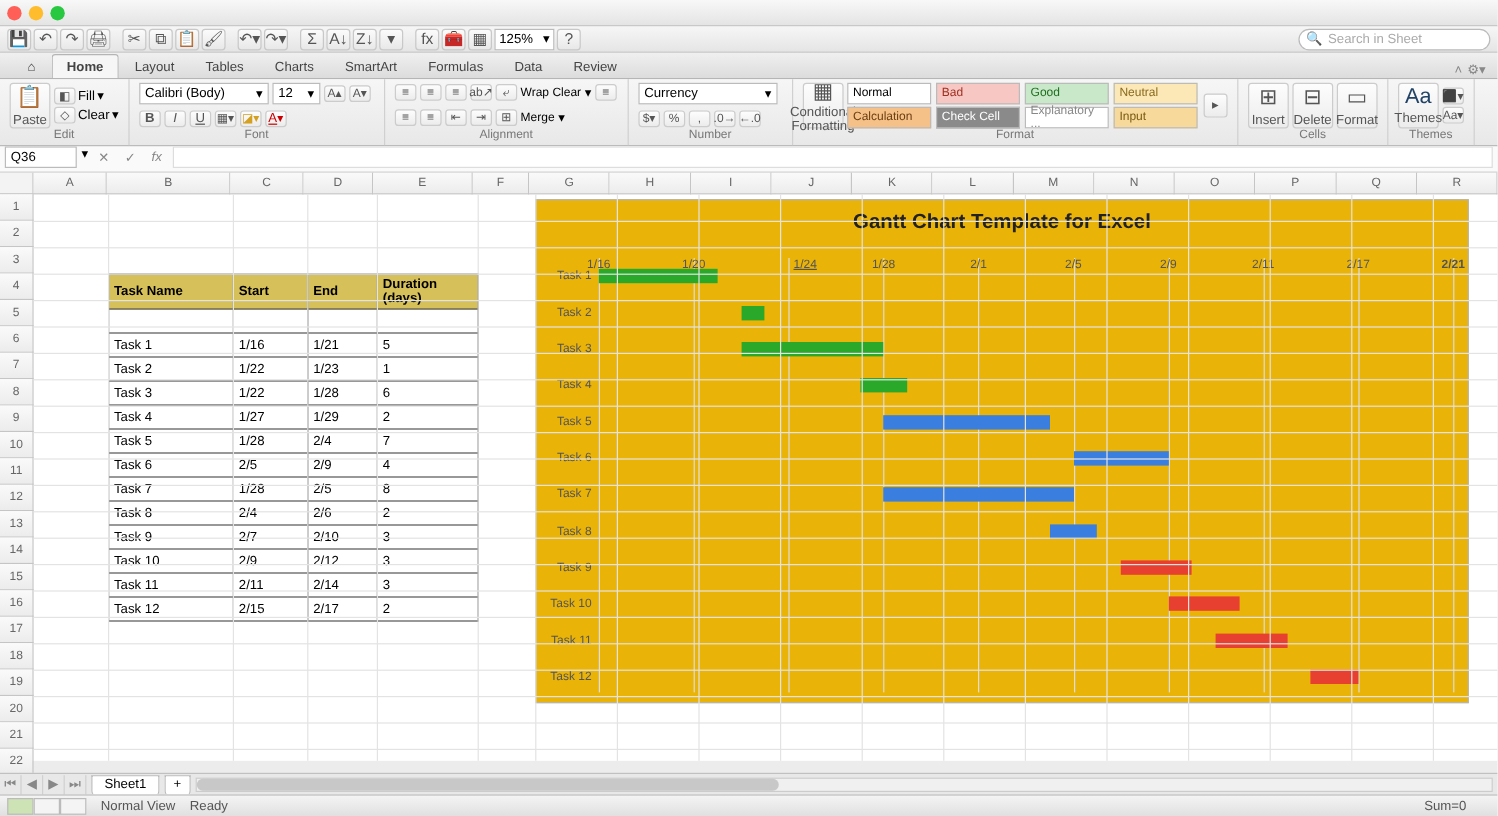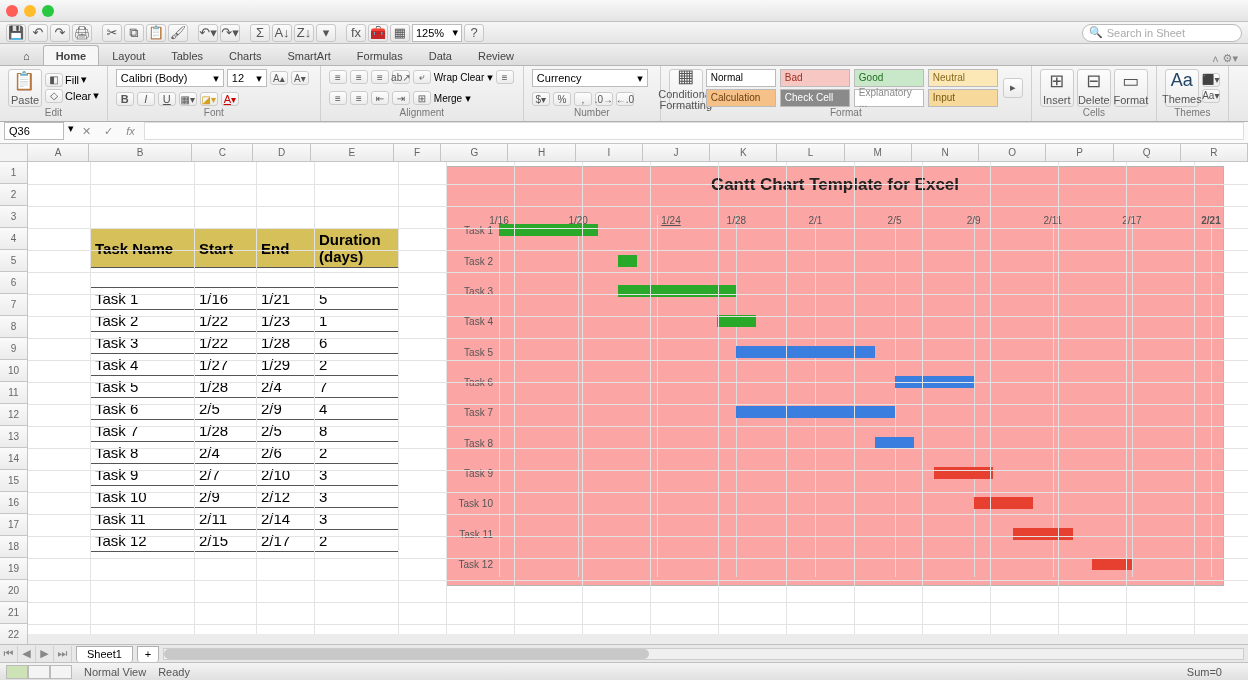--- a/index.html
+++ b/index.html
@@ -46,29 +46,29 @@
 .selall{position:absolute;left:0;top:0;width:28px;height:18px;background:#f3f3f3;border-right:1px solid #c5c5c5;border-bottom:1px solid #c5c5c5;}
 .colheads{position:absolute;left:28px;top:0;right:0;height:18px;display:flex;}
 .ch{height:18px;background:linear-gradient(#fafafa,#ececec);border-right:1px solid #c5c5c5;border-bottom:1px solid #c5c5c5;display:flex;align-items:center;justify-content:center;color:#666;font-size:10px;}
 .rowheads{position:absolute;left:0;top:18px;width:28px;}
 .rh{height:22px;background:linear-gradient(#fafafa,#ececec);border-right:1px solid #c5c5c5;border-bottom:1px solid #c5c5c5;display:flex;align-items:center;justify-content:center;color:#666;font-size:10px;}
 .cells{position:absolute;left:28px;top:18px;right:0;bottom:0;}
 .gridline-v{position:absolute;top:0;bottom:0;width:0;border-right:1px solid #e3e3e3;}
 .gridline-h{position:absolute;left:0;right:0;height:0;border-bottom:1px solid #e3e3e3;}
 
 .datatbl{position:absolute;left:62px;top:66px;border-collapse:collapse;}
-.datatbl td,.datatbl th{border:1px solid #555;padding:2px 4px;height:20px;font-size:15px;text-align:left;}
+.datatbl td,.datatbl th{border:1px solid #555;padding:2px 4px;height:20px;font-size:11px;text-align:left;}
 .datatbl th{background:#d6c05a;font-weight:bold;}
 .datatbl .spacer td{height:20px;}
 .cw-name{width:104px;}
 .cw-s{width:62px;}
 .cw-e{width:58px;}
 .cw-d{width:84px;}
 
-.chart{position:absolute;left:418px;top:4px;width:778px;height:420px;background:#fca5a5;border:1px solid #b4b4b4;}
+.chart{position:absolute;left:418px;top:4px;width:778px;height:420px;background:#eab308;border:1px solid #b4b4b4;}
 .chart-title{text-align:center;font-size:17px;font-weight:bold;color:#222;padding:8px 0 5px;}
 .plot{position:absolute;left:52px;top:48px;right:14px;bottom:8px;}
 .xtick{position:absolute;top:0;font-size:10px;color:#555;transform:translateX(-50%);}
 .xgrid{position:absolute;top:0;bottom:0;width:0;border-left:1px solid #ddd;}
 .ycat{position:absolute;left:-46px;width:40px;text-align:right;font-size:10px;color:#555;transform:translateY(-50%);}
 .bar{position:absolute;height:12px;}
 .bar.g{background:#2aa82a;}
 .bar.b{background:#3a7ee0;}
 .bar.r{background:#e84030;}
 

